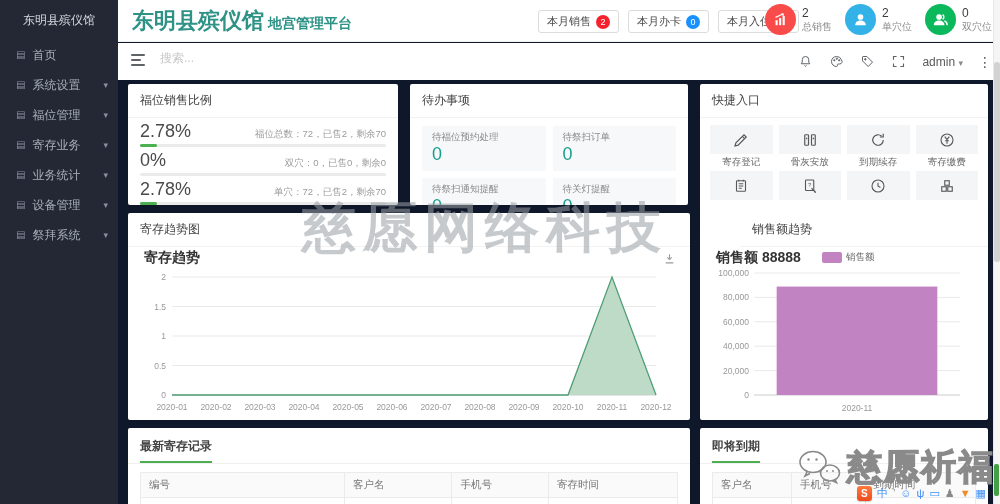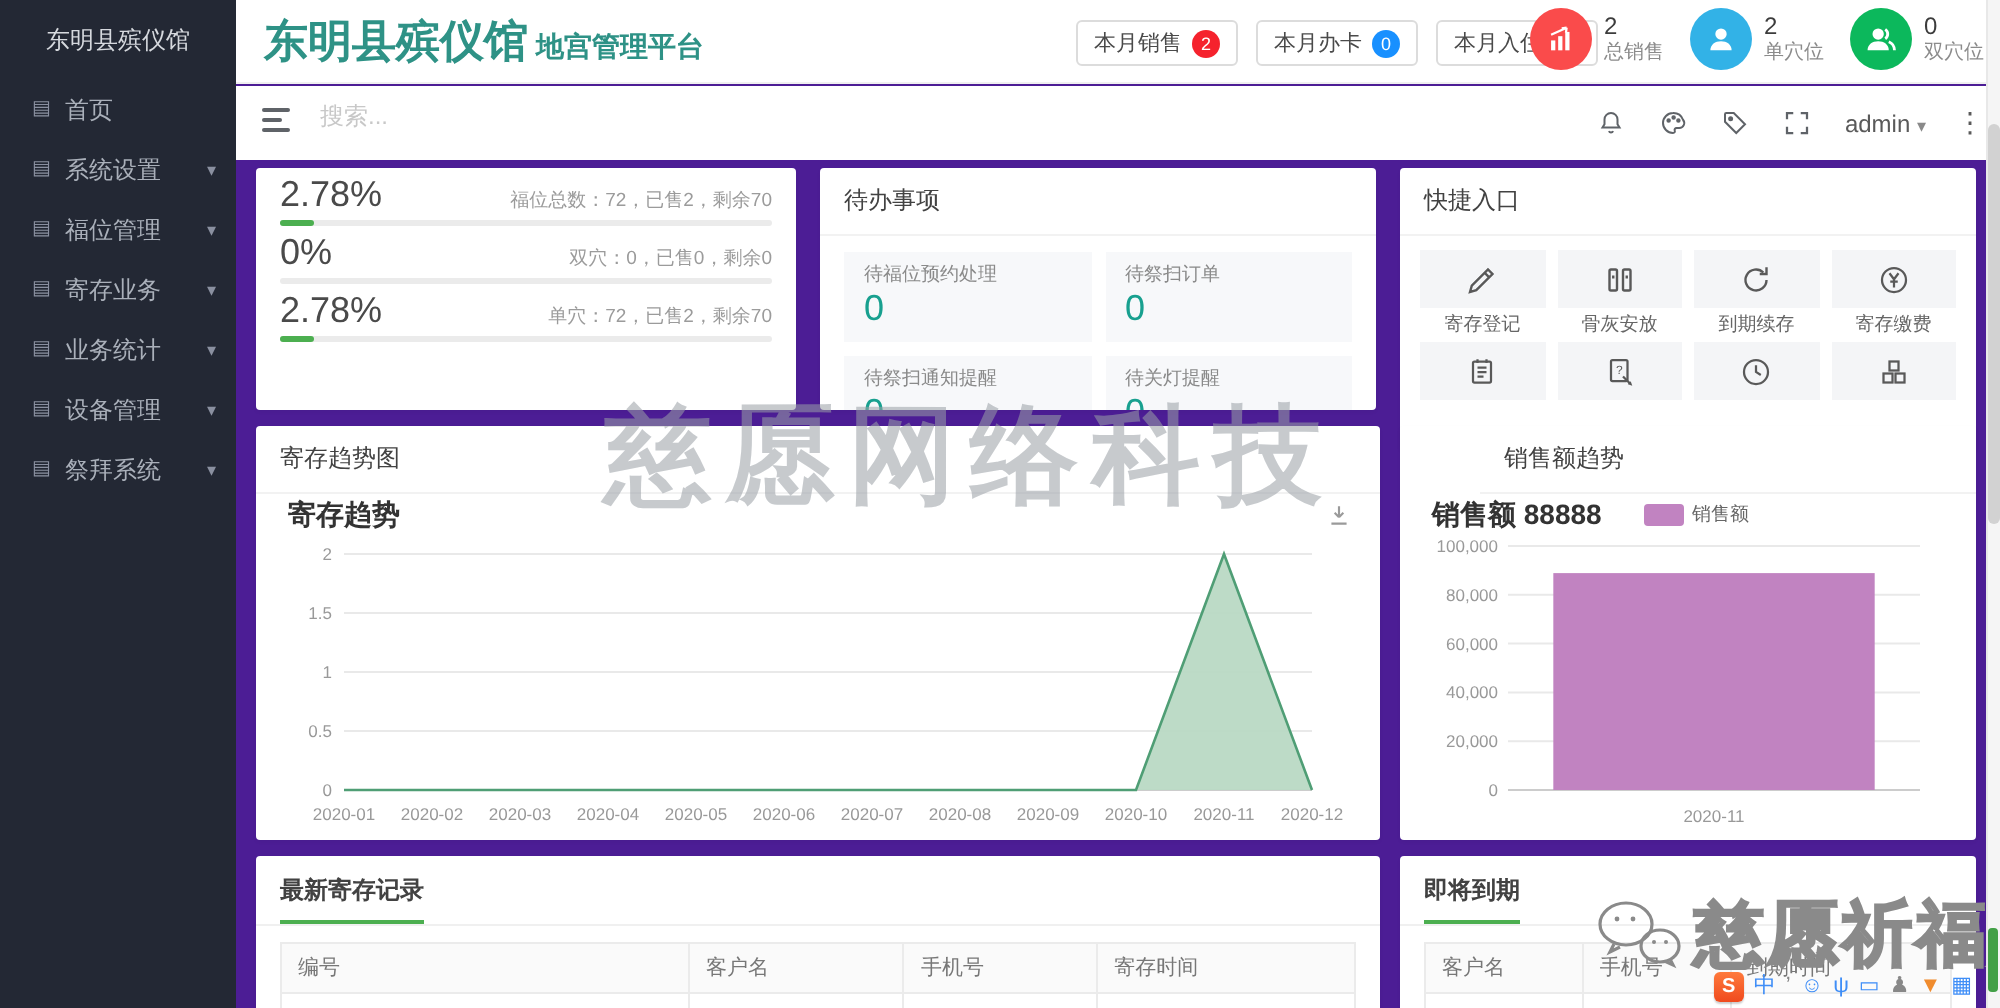--- a/index.html
+++ b/index.html
@@ -1,17 +1,17 @@
 <!DOCTYPE html>
 <html><head>
 <meta charset="utf-8">
 <style>
   * { margin:0; padding:0; box-sizing:border-box; }
   html,body { width:1000px; height:504px; overflow:hidden; font-family:"Liberation Sans","DejaVu Sans",sans-serif; }
-  .page { position:relative; width:1000px; height:504px; background:#4c1d95; overflow:hidden; }
+  .page { position:relative; width:1000px; height:504px; background:#0f172a; overflow:hidden; }
 
   
   .sidebar { position:absolute; left:0; top:0; width:118px; height:504px; background:#232834; z-index:5; }
   .side-title { height:40px; line-height:40px; text-align:center; color:#d6d9de; font-size:12px; }
   .side-item { height:30px; line-height:30px; padding:0 10px 0 16px; color:#aab0ba; font-size:12px; display:flex; align-items:center; cursor:pointer; }
   .side-item .mi { font-size:10px; margin-right:7px; color:#8a90a0; }
   .side-item .lbl { flex:1; white-space:nowrap; }
   .side-item .caret { font-size:9px; color:#8a90a0; }
 
   
@@ -234,20 +234,21 @@
         <svg width="15" height="15" viewBox="0 0 24 24" fill="none" stroke="#5f6368" stroke-width="1.8">
             <path d="M4 9V4h5 M15 4h5v5 M20 15v5h-5 M9 20H4v-5"></path>
           </svg>
       </span>
       <span class="admin"><span>admin</span> <span class="caret">▾</span></span>
       <span class="more-dots">⋮</span>
     </div>
   </div>
 
   <div class="card" id="card-ratio">
+    <div class="card-h">福位销售比例</div>
     <div class="ratio-row">
       <div class="ratio-top">
         <span class="ratio-pct">2.78%</span>
         <span class="ratio-detail">福位总数：72，已售2，剩余70</span>
       </div>
       <div class="ratio-track">
           <div class="ratio-fill" style="width: 7%;"></div>
         </div>
     </div>
     <div class="ratio-row">

